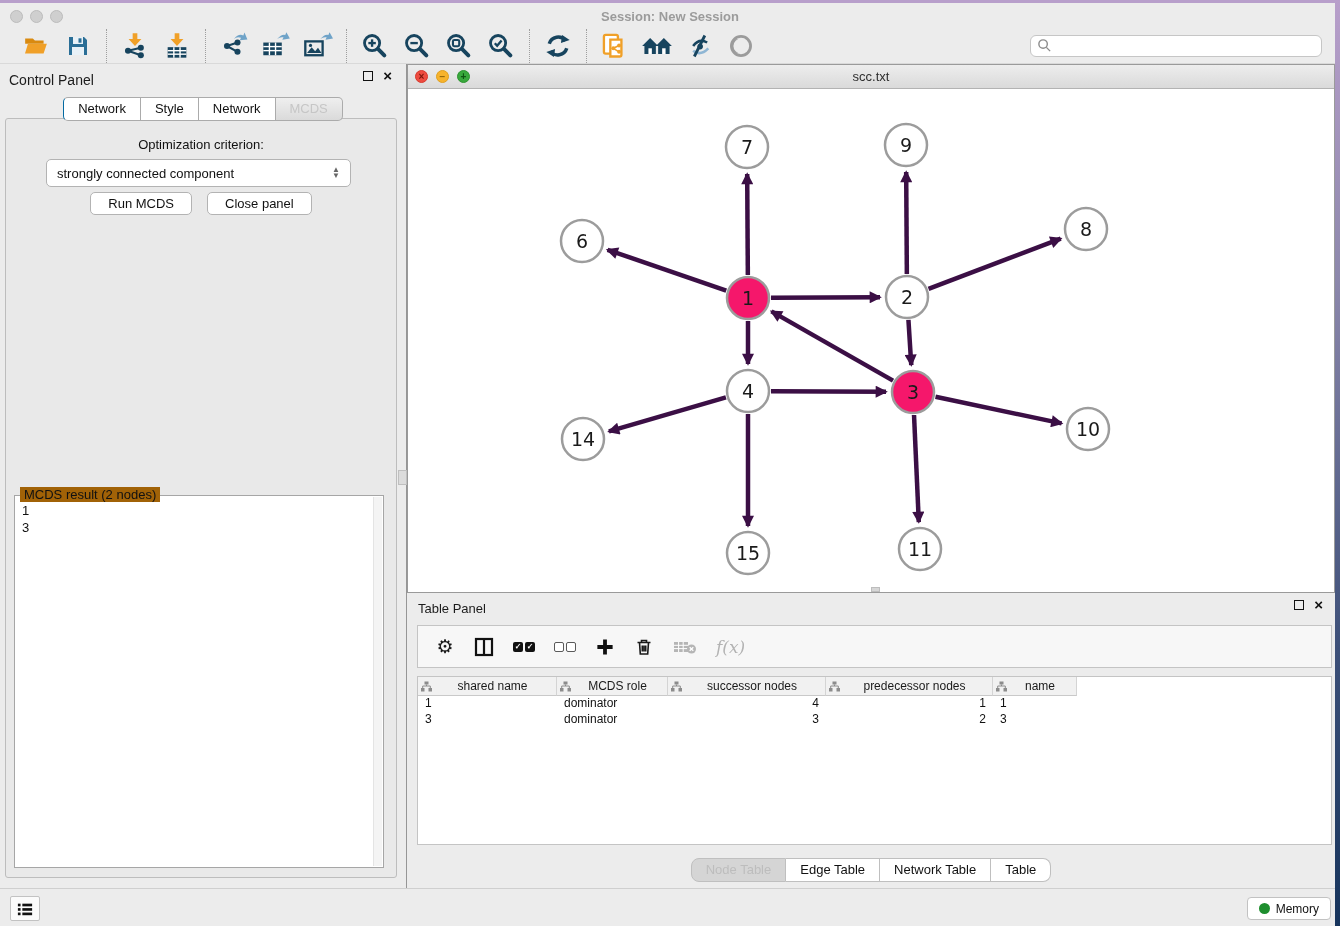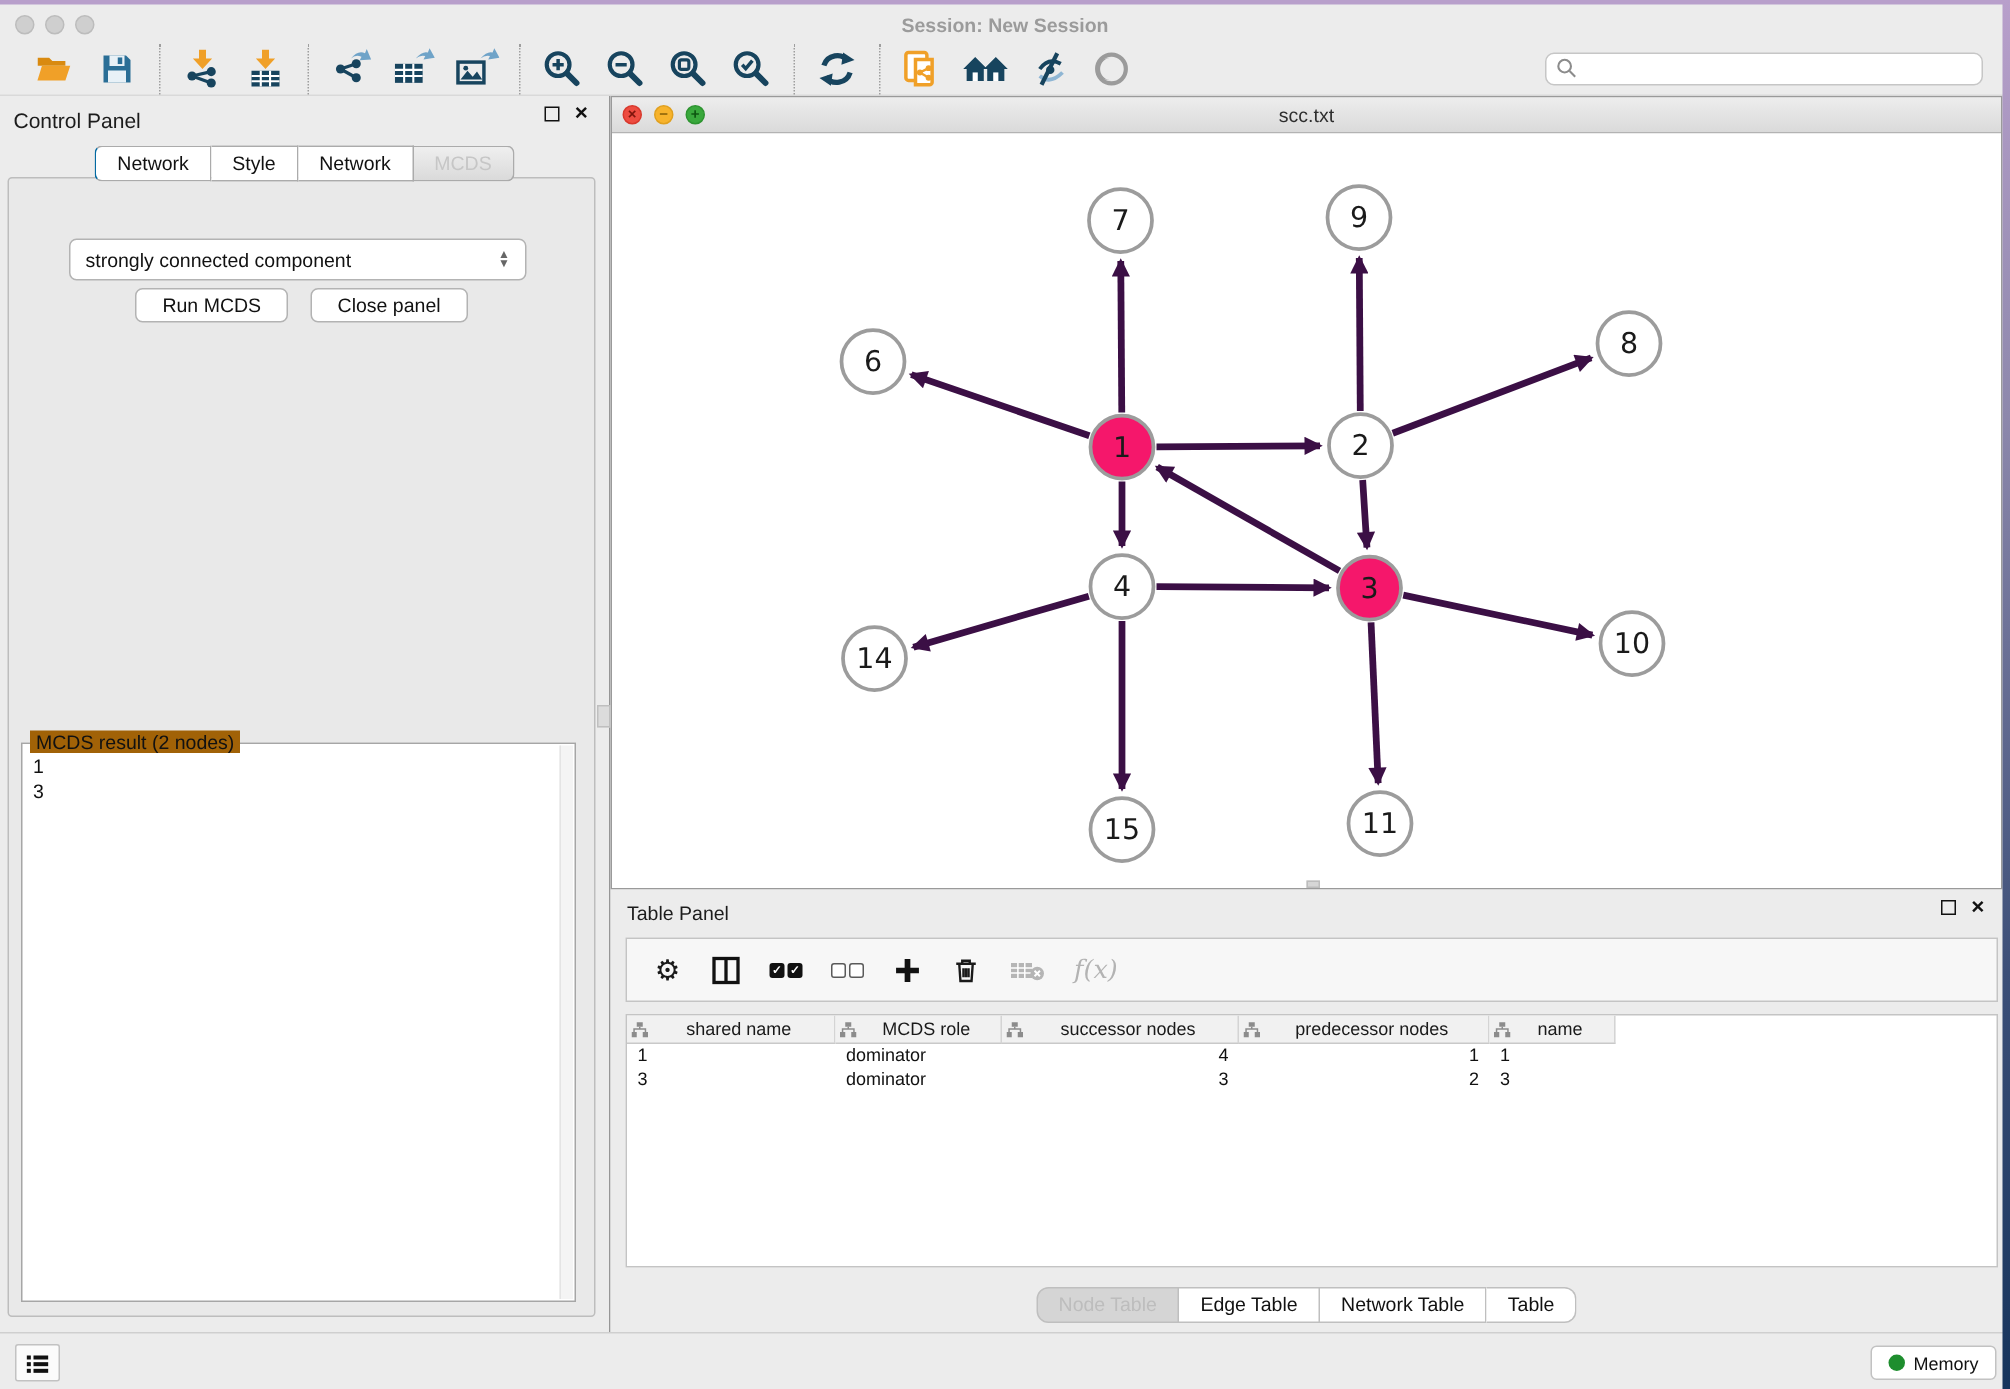--- a/index.html
+++ b/index.html
@@ -319,20 +319,21 @@
       <span class="close-btn">×</span>
     </span>
   </div>
   <div class="cp-tabs" id="ctrl-tabs">
       <div class="seg">Network</div>
       <div class="seg">Style</div>
       <div class="seg">Network</div>
       <div class="seg active">MCDS</div>
     </div>
   <div class="cp-box">
+    <div class="opt-label">Optimization criterion:</div>
     <div class="dropdown">
       <span>strongly connected component</span>
       <span class="dd-stepper">
           <span>▲</span>
           <span>▼</span>
         </span>
     </div>
     <div class="btn-row">
       <button class="mac-btn">Run MCDS</button>
       <button class="mac-btn">Close panel</button>

